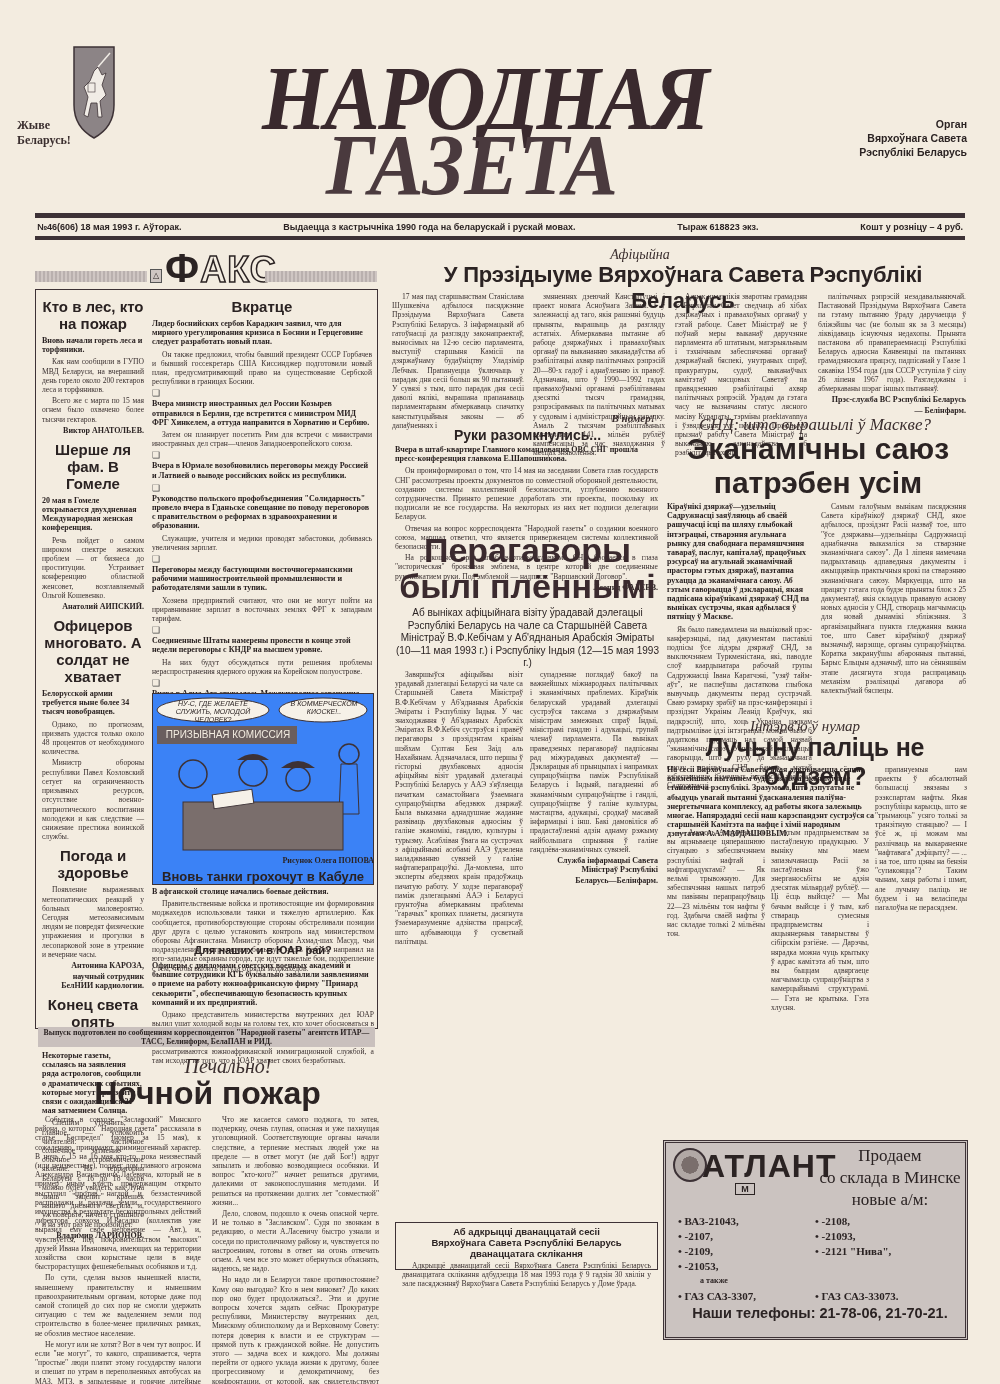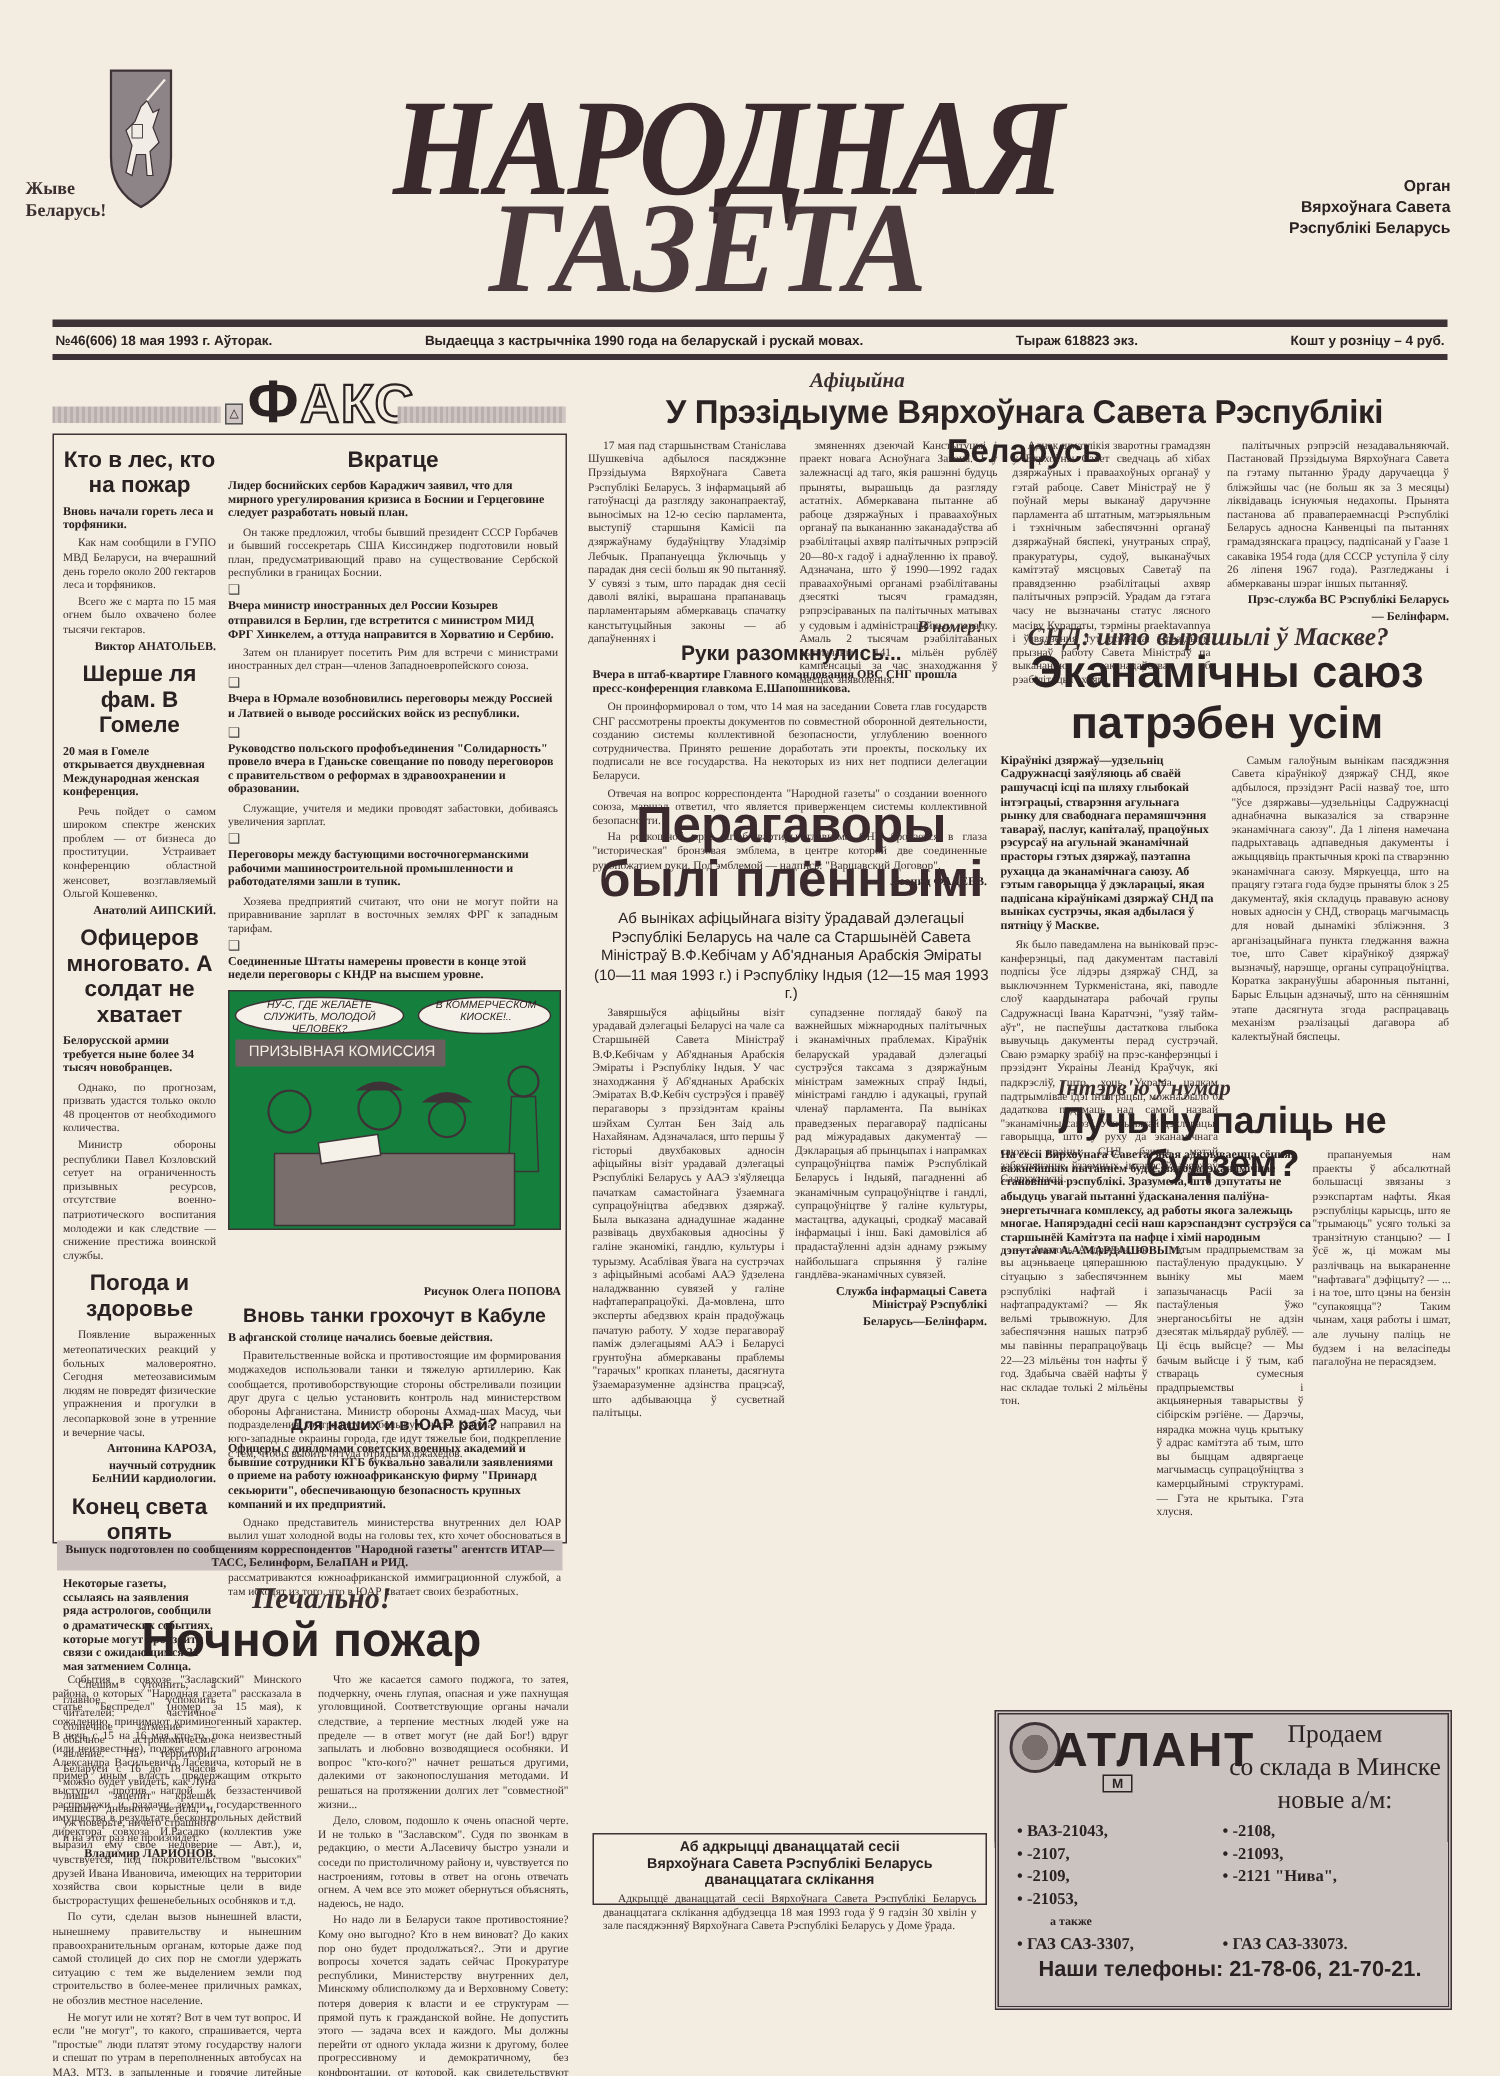--- a/index.html
+++ b/index.html
@@ -11,21 +11,21 @@
     position: relative;
   }
   .abs { position: absolute; }
   .sans { font-family: "Liberation Sans", "DejaVu Sans", sans-serif; }
   .serif { font-family: "Liberation Serif", "DejaVu Serif", serif; }
   .p { font-size: 7.6px; line-height: 9.2px; text-align: justify; text-indent: 10px; margin-bottom: 2px; color: #3a3030; }
   .lead { font-size: 8px; line-height: 9.2px; font-weight: bold; color: #2a2222; margin-bottom: 3px; }
   .sig { font-size: 8px; font-weight: bold; text-align: right; margin: 2px 0 4px; }
   .h-item { font-family: "Liberation Sans", sans-serif; font-weight: bold; font-size: 15px; text-align: center; line-height: 17px; color: #2a2222; margin: 6px 0 4px; }
   .bullet { font-size: 9px; margin: 1px 0 1px 0; color: #444; }
-  .kicker { font-style: italic; font-size: 14px; text-align: left; color: #3a2e2e; font-weight: bold; }
+  .kicker { font-style: italic; font-size: 14px; text-align: center; color: #3a2e2e; }
 
   
   #coat { left: 72px; top: 45px; width: 44px; height: 95px; }
   #slogan { left: 17px; top: 118px; font-size: 12px; line-height: 15px; font-weight: bold; color: #3b2f2f; }
   #logo-line1 { left: 262px; top: 52px; font-family: "Liberation Serif", serif; font-weight: bold; font-style: italic; font-size: 92px; letter-spacing: -2px; color: #3a2a2e; line-height: 92px; transform: scaleX(0.9); transform-origin: left; }
   #logo-line2 { left: 326px; top: 122px; font-family: "Liberation Serif", serif; font-weight: bold; font-style: italic; font-size: 86px; color: #4a3a3e; line-height: 86px; transform: scaleX(0.95); transform-origin: left; }
   #organ { right: 33px; top: 117px; text-align: right; font-family: "Liberation Sans", sans-serif; font-weight: bold; font-size: 10.5px; line-height: 14px; color: #2b2323; }
   .rule-thick { left: 35px; width: 930px; height: 5px; background: #3d3236; }
   #info-bar { left: 35px; top: 220px; width: 930px; height: 14px; font-family: "Liberation Sans", sans-serif; font-size: 9px; font-weight: bold; color: #2b2323; display: flex; justify-content: space-between; align-items: center; padding: 0 2px; }
 
@@ -33,21 +33,21 @@
   #fax-bar-l { left: 35px; top: 271px; width: 112px; height: 11px; background: repeating-linear-gradient(90deg,#b9b0ae 0 2px,#cfc6c3 2px 4px); }
   #fax-icon { left: 150px; top: 269px; width: 12px; height: 14px; border: 1px solid #555; background: #cfc6c3; font-size: 8px; text-align: center; line-height: 12px; }
   #fax-title { left: 165px; top: 250px; font-family: "Liberation Sans", sans-serif; font-weight: bold; font-size: 36px; letter-spacing: 1px; color: #2b2323; line-height: 36px; }
   #fax-title .f { font-size: 40px; }
   #fax-title .rest { color: #f3ece0; -webkit-text-stroke: 1.5px #2b2323; }
   #fax-bar-r { left: 265px; top: 271px; width: 112px; height: 11px; background: repeating-linear-gradient(90deg,#b9b0ae 0 2px,#cfc6c3 2px 4px); }
   #fax-box { left: 35px; top: 289px; width: 343px; height: 740px; border: 1.5px solid #3d3236; }
 
   #col-kto { left: 42px; top: 292px; width: 102px; }
   #col-kratko { left: 152px; top: 292px; width: 220px; }
-  #cartoon { left: 152px; top: 660px; width: 222px; height: 160px; border: 1px solid #3d3236; background: #15803d; overflow: hidden; }
+  #cartoon { left: 152px; top: 693px; width: 222px; height: 192px; border: 1px solid #3d3236; background: #3b82f6; overflow: hidden; }
   #credits-bar { left: 38px; top: 1027px; width: 337px; height: 20px; background: #c9c0bd; font-size: 7.8px; font-weight: bold; text-align: center; line-height: 9px; padding-top: 1px; color: #2b2323; }
 
   
   #pozhar-kicker { left: 168px; top: 1055px; width: 120px; font-size: 20px; }
   #pozhar-title { left: 35px; top: 1075px; width: 345px; text-align: center; font-family: "Liberation Sans", sans-serif; font-weight: bold; font-size: 32px; color: #2b2323; }
   #pozhar-c1 { left: 35px; top: 1115px; width: 166px; }
   #pozhar-c2 { left: 212px; top: 1115px; width: 167px; }
 
   
   #afic-kicker { left: 540px; top: 247px; width: 200px; font-size: 14px; }

